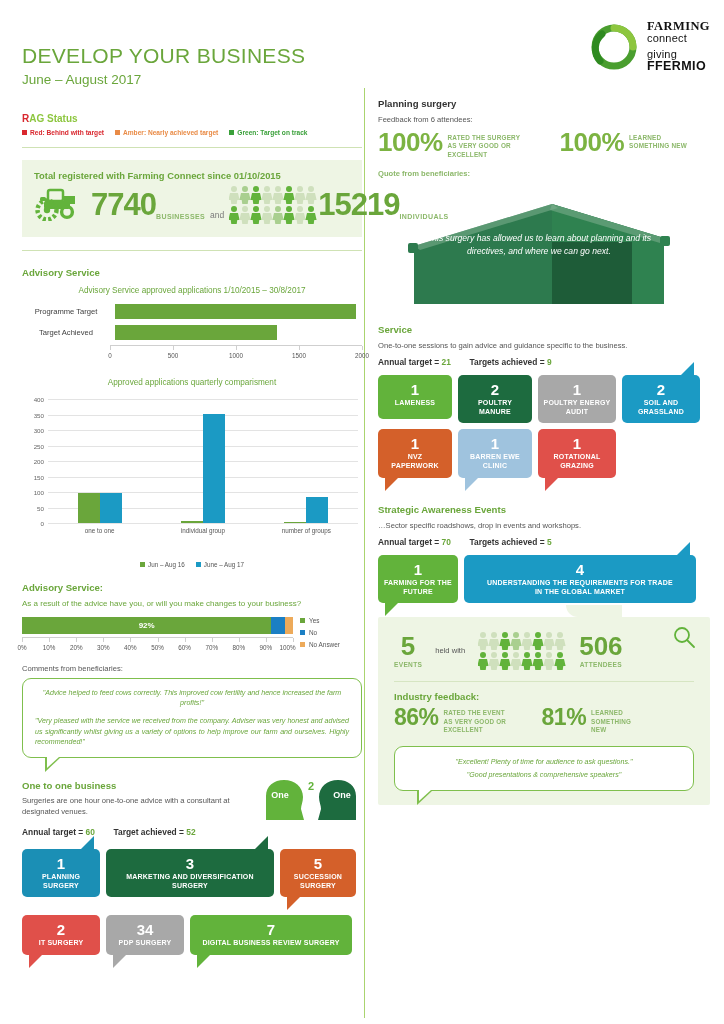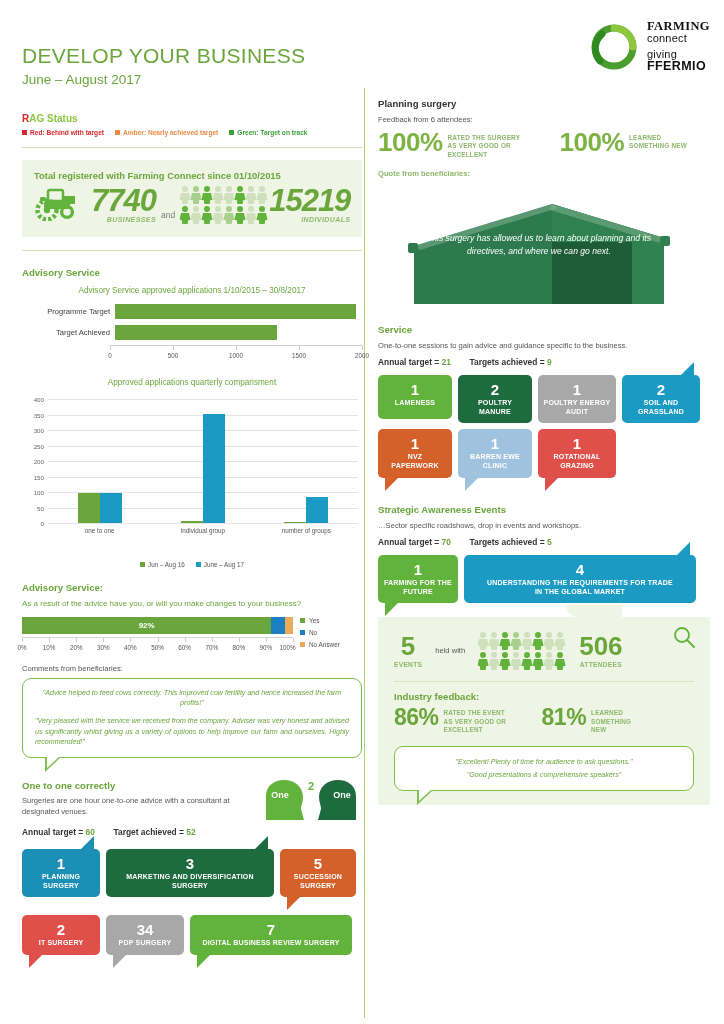--- a/index.html
+++ b/index.html
@@ -38,33 +38,33 @@
 
   .hr{height:1px;background:#cfe2b4;margin:11px 0 0 0;}
 
   
   .totalbox{background:#eef5e4;padding:10px 12px 12px 12px;margin-top:12px;}
   .totalbox-title{color:#6aa63b;font-size:9.4px;font-weight:bold;margin-bottom:2px;}
   .total-row{display:flex;align-items:center;gap:5px;}
   .big-num{font-size:31px;color:#6aa63b;font-weight:bold;line-height:1;letter-spacing:-1px;}
   .unit{font-size:7px;color:#8cb86a;font-weight:bold;letter-spacing:.4px;}
   .and{font-size:8.5px;color:#7a7a7a;align-self:flex-end;margin-bottom:5px;}
-  .numblock{display:flex;flex-direction:column;align-items:flex-start;font-style:italic;}
+  .numblock{display:flex;flex-direction:row;align-items:flex-start;}
   .people-grid{display:flex;flex-direction:column;gap:1px;}
   .people-row{display:flex;gap:1px;}
 
   
   .sec-h{color:#6aa63b;font-size:9.6px;font-weight:bold;margin:16px 0 5px 0;}
   .sec-p{font-size:7.6px;color:#555;line-height:1.45;margin:0 0 4px 0;}
   .chart-title{color:#6aa63b;font-size:8.2px;text-align:center;margin:8px 0 8px 0;}
 
   
   .hbar-wrap{margin-top:2px;}
   .hbar-row{display:flex;align-items:center;height:17px;margin-bottom:4px;}
-  .hbar-label{width:88px;font-size:7.6px;color:#404040;text-align:right;padding-right:5px;}
+  .hbar-label{width:88px;font-size:7.6px;color:#404040;text-align:center;padding-right:5px;}
   .hbar-track{flex:1;height:15px;position:relative;}
   .hbar-fill{height:15px;background:#6aa63b;}
   .hbar-axis{margin-left:88px;position:relative;height:20px;border-top:1px solid #cfcfcf;}
   .tick{position:absolute;top:0;width:1px;height:4px;background:#cfcfcf;}
   .tick-lab{position:absolute;top:6px;font-size:6.3px;color:#555;transform:translateX(-50%);}
 
   
   .colchart{position:relative;height:150px;margin-top:4px;}
   .cc-plot{position:absolute;left:26px;right:4px;top:4px;bottom:22px;}
   .gridline{position:absolute;left:0;right:0;height:1px;background:#e3e3e3;}
@@ -416,21 +416,21 @@
       </div>
     </div>
 
     <div class="lbl">Comments from beneficiaries:</div>
     <div class="bubble">
       <div class="q">"Advice helped to feed cows correctly. This improved cow fertility and hence increased the farm profits!"</div>
       <div class="q left">"Very pleased with the service we received from the company. Adviser was very honest and advised us significantly whilst giving us a variety of options to help improve our farm and ourselves. Highly recommended!"</div>
     </div>
 
     <div style="position:relative;margin-top:22px;">
-      <div class="sec-h" style="margin:0;">One to one correctly</div>
+      <div class="sec-h" style="margin:0;">One to one business</div>
       <div class="sec-p" style="margin-top:4px;width:215px;">Surgeries are one hour one-to-one advice with a consultant at designated venues.</div>
       <div style="position:absolute;right:2px;top:-4px;">
         <svg width="98" height="48" viewBox="0 0 98 48">
           <path d="M4 44V20C4 10 12 4 22 4c11 0 19 7 19 17 0 5-2 8-2 12l3 11z" fill="#62b33b"></path>
           <text x="18" y="22" font-family="Liberation Sans, sans-serif" font-size="9" font-weight="bold" fill="#ffffff" text-anchor="middle">One</text>
           <path d="M94 44V20C94 10 86 4 76 4c-11 0-19 7-19 17 0 5 2 8 2 12l-3 11z" fill="#1d6b3f"></path>
           <text x="80" y="22" font-family="Liberation Sans, sans-serif" font-size="9" font-weight="bold" fill="#ffffff" text-anchor="middle">One</text>
           <text x="49" y="14" font-family="Liberation Sans, sans-serif" font-size="11" font-weight="bold" fill="#62b33b" text-anchor="middle">2</text>
         </svg>
       </div>

